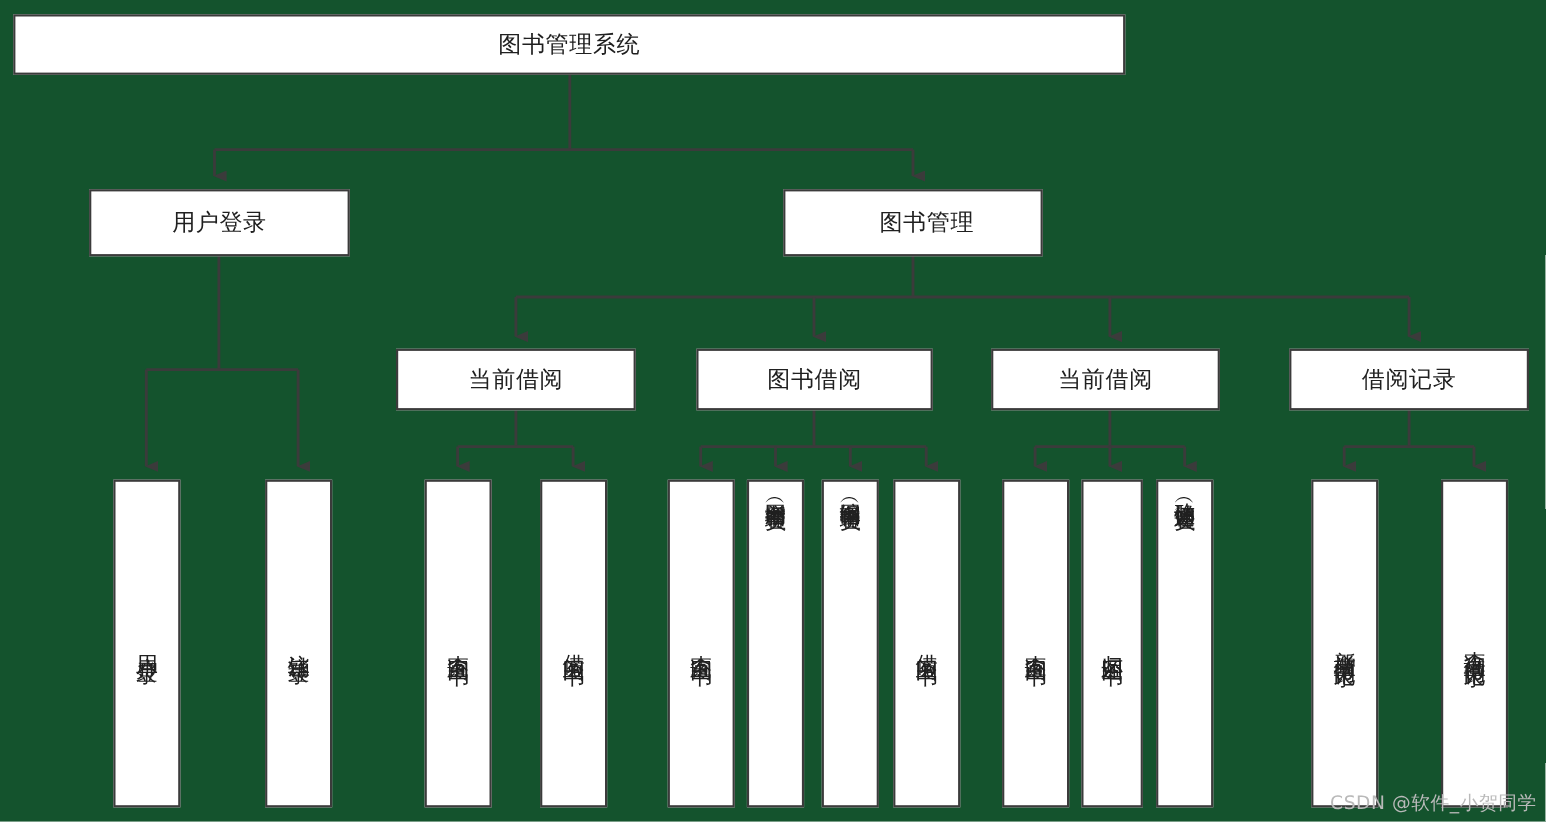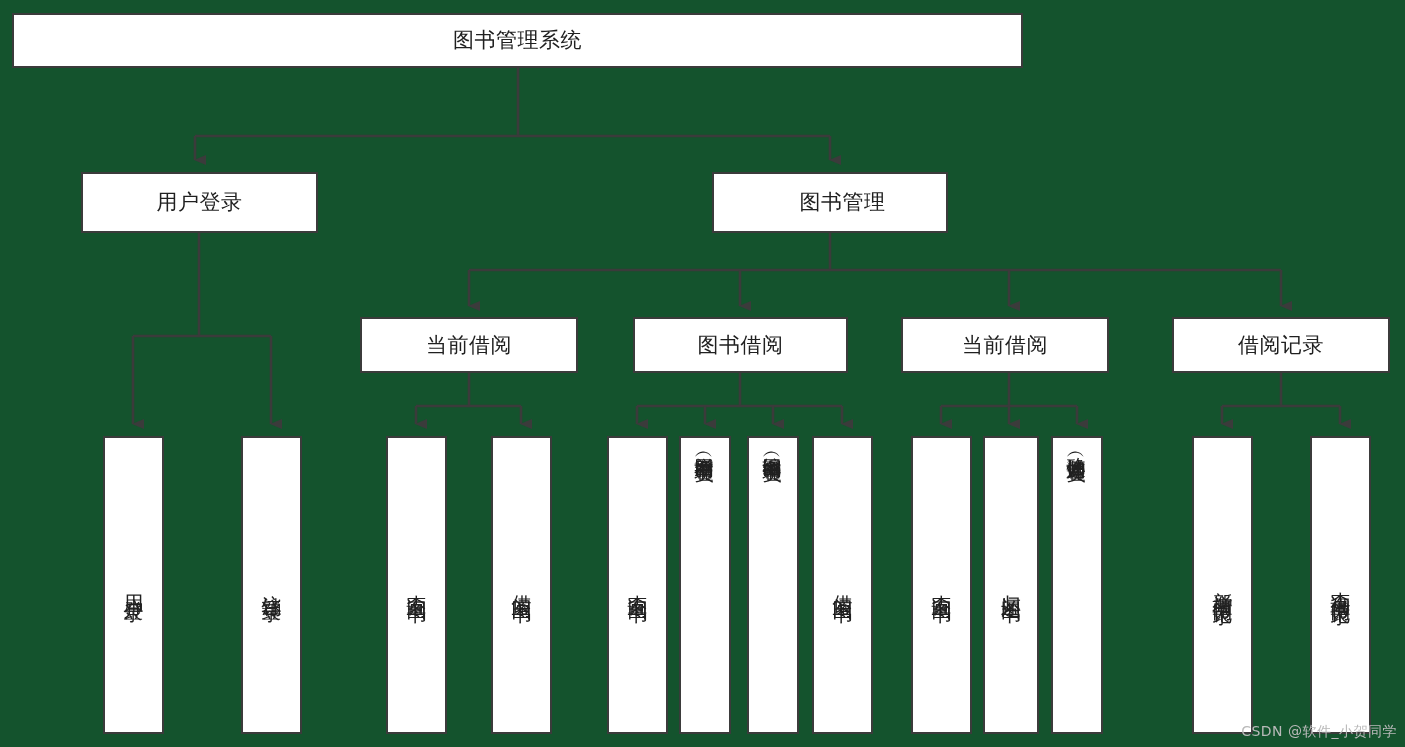--- a/index.html
+++ b/index.html
@@ -67,21 +67,21 @@
     font-size: 19px;
   }
   .node.v.roomy {
     align-items: center;
     padding-top: 0;
   }
   #watermark {
     position: absolute;
     right: 8px;
     bottom: 6px;
-    font-size: 14px;
+    font-size: 17px;
     color: #b9b9b9;
     letter-spacing: 0.5px;
     white-space: nowrap;
     user-select: none;
   }
 </style>
 </head>
 <body>
 
 <div id="diagram-root">

